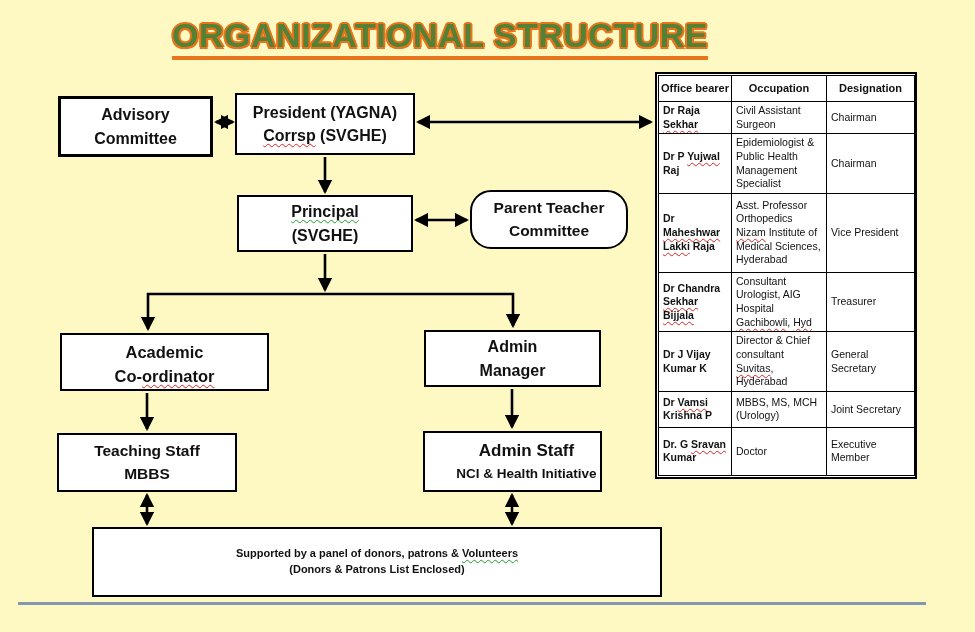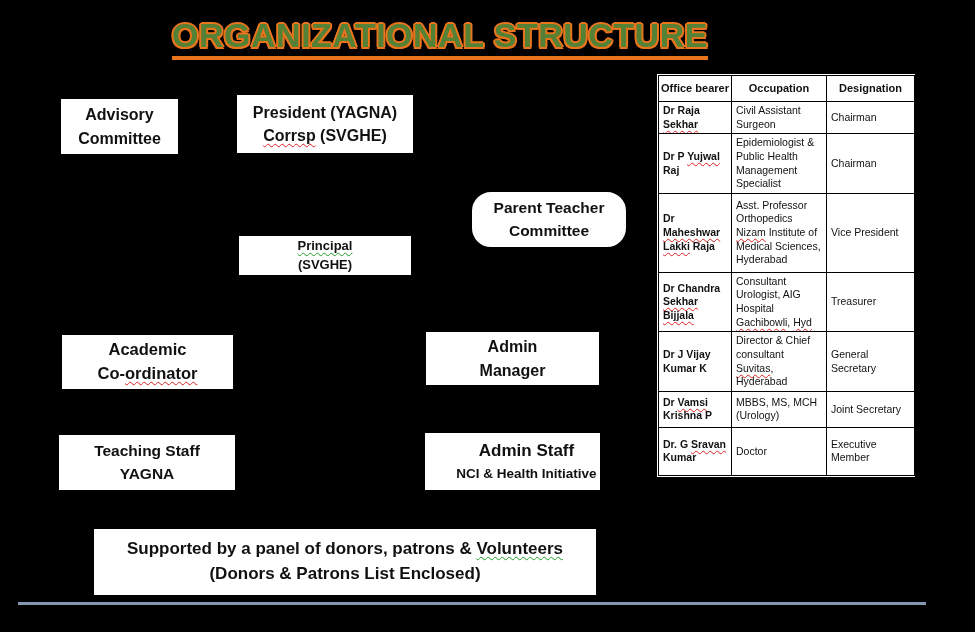--- a/index.html
+++ b/index.html
@@ -6,47 +6,47 @@
     --title-green:#538135;
     --title-orange:#e8741c;
     --divider-blue:#8496b0;
     --squiggle-red:#e02020;
     --squiggle-green:#1f9d2a;
     --ink:#111;
   }
   *{margin:0;padding:0;box-sizing:border-box;}
   html,body{width:975px;height:632px;background:#fff;overflow:hidden;
     font-family:"Liberation Sans",sans-serif;color:var(--ink);}
-  .stage{position:relative;width:975px;height:632px;background:#000000;}
+  .stage{position:relative;width:975px;height:632px;background:#fef9c3;}
 
   
   .title-wrap{position:absolute;left:60px;top:16px;width:760px;text-align:center;}
   .title{display:inline-block;font-size:34px;font-weight:bold;letter-spacing:.5px;
     color:var(--title-green);
     text-shadow:-2px 0 0 var(--title-orange),2px 0 0 var(--title-orange),
       0 -2px 0 var(--title-orange),0 2px 0 var(--title-orange),
       -1.5px -1.5px 0 var(--title-orange),1.5px -1.5px 0 var(--title-orange),
       -1.5px 1.5px 0 var(--title-orange),1.5px 1.5px 0 var(--title-orange);
     border-bottom:4px solid var(--title-orange);padding-bottom:1px;}
 
   
   .obox{position:absolute;background:#fff;border:2.5px solid #000;
     display:flex;flex-direction:column;justify-content:center;align-items:center;
     text-align:center;font-weight:bold;line-height:1.45;z-index:2;}
   .bline{white-space:nowrap;}
-  .box-advisory{left:58px;top:96px;width:123px;height:61px;border-width:3px;font-size:16px;}
+  .box-advisory{left:58px;top:96px;width:155px;height:61px;border-width:3px;font-size:16px;}
   .box-president{left:235px;top:93px;width:180px;height:62px;font-size:16px;}
-  .box-principal{left:237px;top:195px;width:176px;height:43px;font-size:13px;margin-top:39px;}
+  .box-principal{left:237px;top:195px;width:176px;height:57px;font-size:16px;}
   .box-ptc{left:470px;top:190px;width:158px;height:59px;font-size:15.5px;border-radius:21px;}
-  .box-academic{left:60px;top:333px;width:175px;height:58px;font-size:16.5px;}
+  .box-academic{left:60px;top:333px;width:209px;height:58px;font-size:16.5px;justify-content:flex-end;}
   .box-admin-manager{left:424px;top:330px;width:177px;height:57px;font-size:16px;}
   .box-teaching{left:57px;top:433px;width:180px;height:59px;font-size:15.5px;}
   .box-admin-staff{left:423px;top:431px;width:179px;height:61px;font-size:17px;padding-left:28px;}
   .box-admin-staff .bline:nth-child(2){font-size:13.5px;}
-  .box-supported{left:92px;top:527px;width:506px;height:70px;font-size:17px;}
+  .box-supported{left:92px;top:527px;width:570px;height:70px;font-size:11px;}
 
   .sq-red{text-decoration-line:underline;text-decoration-style:wavy;
     text-decoration-color:var(--squiggle-red);text-decoration-thickness:1px;
     text-underline-offset:2px;text-decoration-skip-ink:none;}
   .sq-green{text-decoration-line:underline;text-decoration-style:wavy;
     text-decoration-color:var(--squiggle-green);text-decoration-thickness:1px;
     text-underline-offset:2px;text-decoration-skip-ink:none;}
 
   
   .connectors{position:absolute;left:0;top:0;width:975px;height:632px;z-index:1;pointer-events:none;}
@@ -117,21 +117,21 @@
   <div class="obox box-academic">
       <div class="bline"><span>Academic</span></div>
       <div class="bline"><span>Co-</span><span class="sq-red">ordinator</span></div>
     </div>
   <div class="obox box-admin-manager">
       <div class="bline"><span>Admin</span></div>
       <div class="bline"><span>Manager</span></div>
     </div>
   <div class="obox box-teaching">
       <div class="bline"><span>Teaching Staff</span></div>
-      <div class="bline"><span>YAGNA</span></div>
+      <div class="bline"><span>MBBS</span></div>
     </div>
   <div class="obox box-admin-staff">
       <div class="bline"><span>Admin Staff</span></div>
       <div class="bline"><span>NCI &amp; Health Initiative</span></div>
     </div>
   <div class="obox box-supported">
       <div class="bline"><span>Supported by a panel of donors, patrons &amp; </span><span class="sq-green">Volunteers</span></div>
       <div class="bline"><span>(Donors &amp; Patrons List Enclosed)</span></div>
     </div>
 

